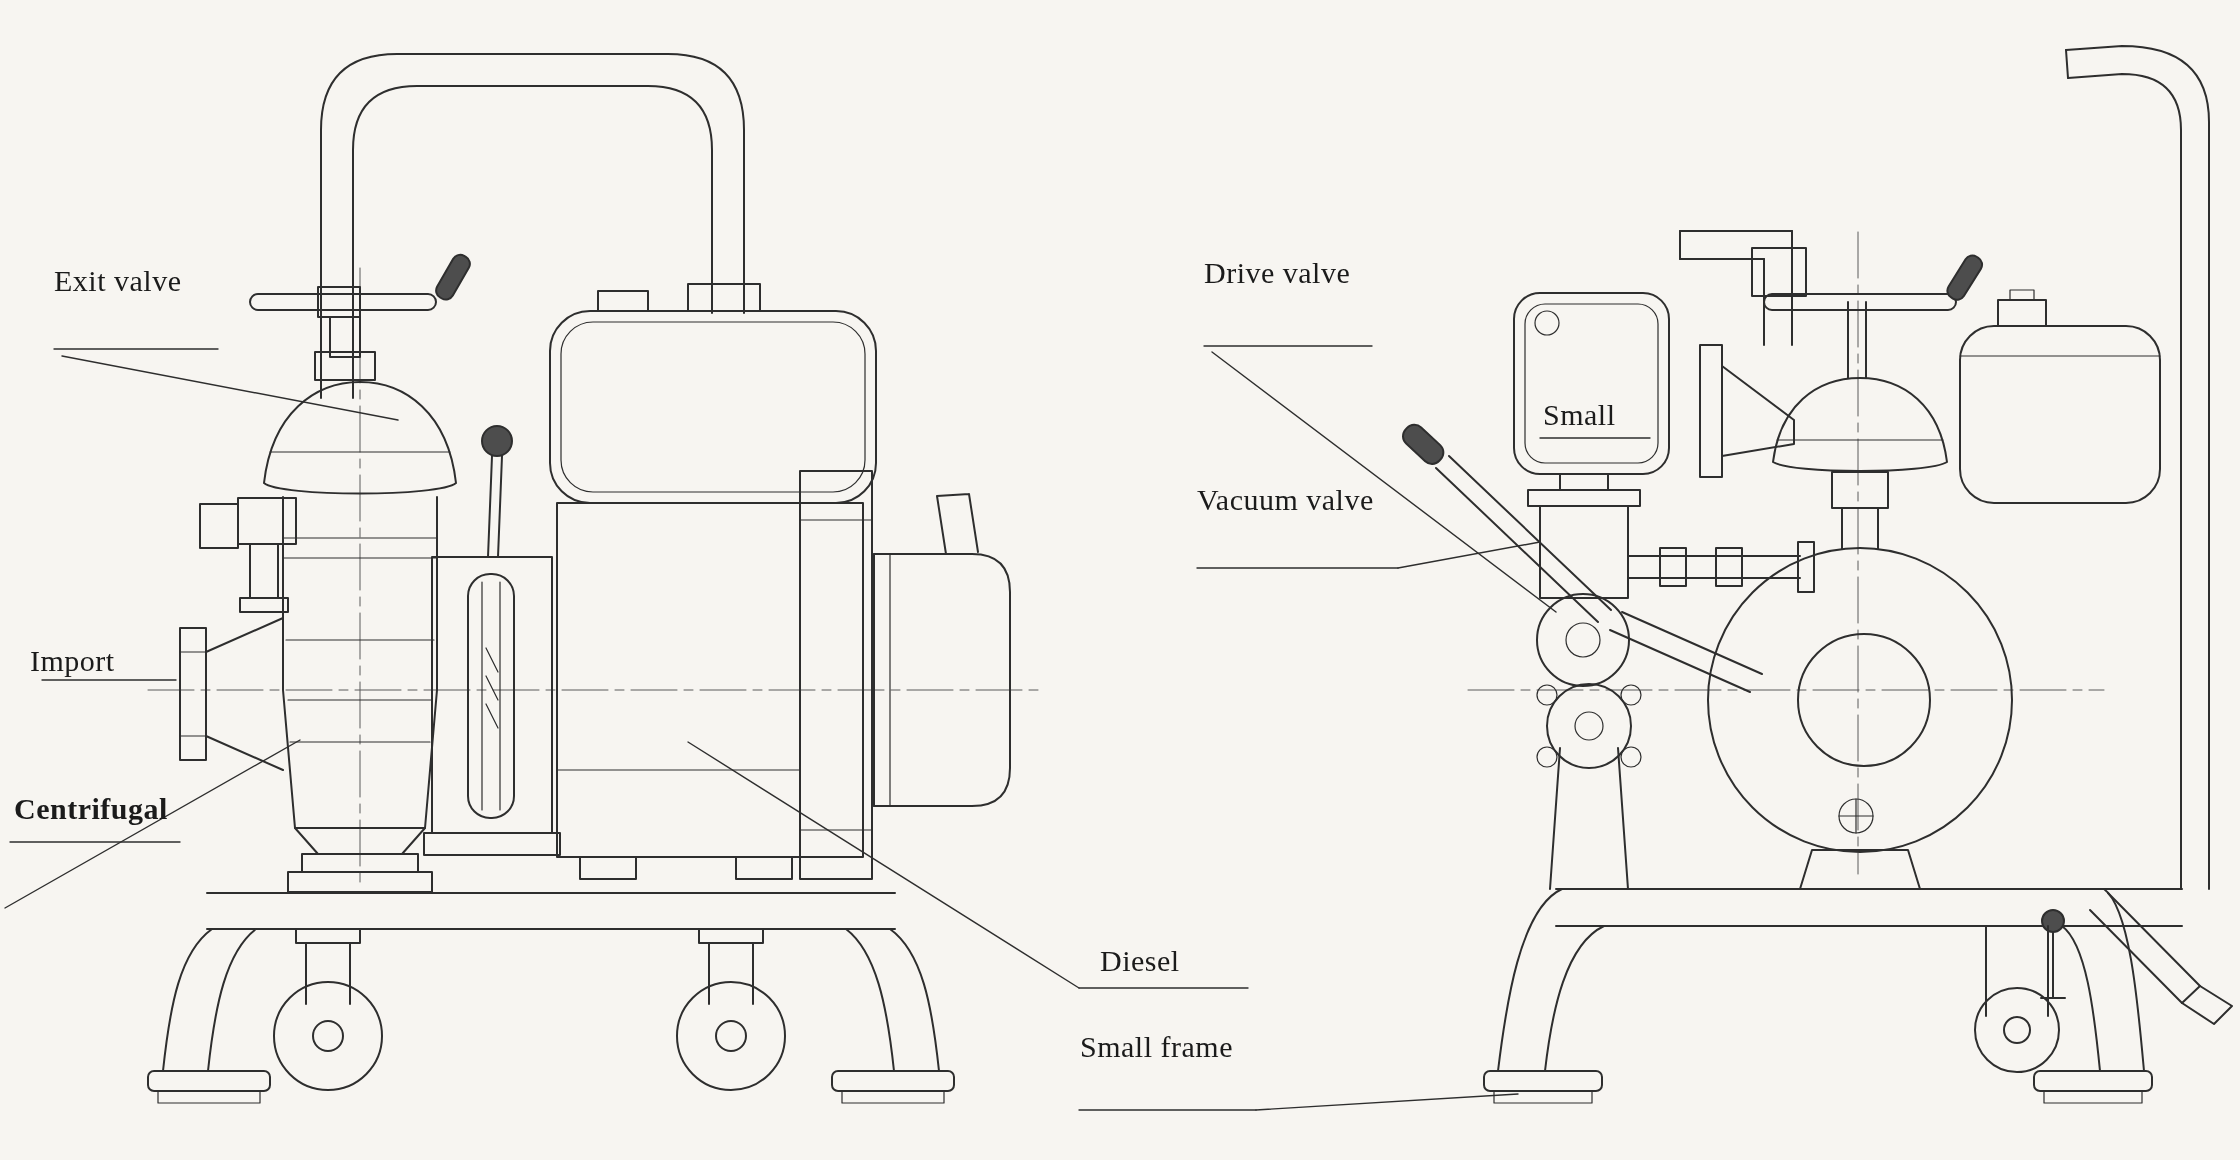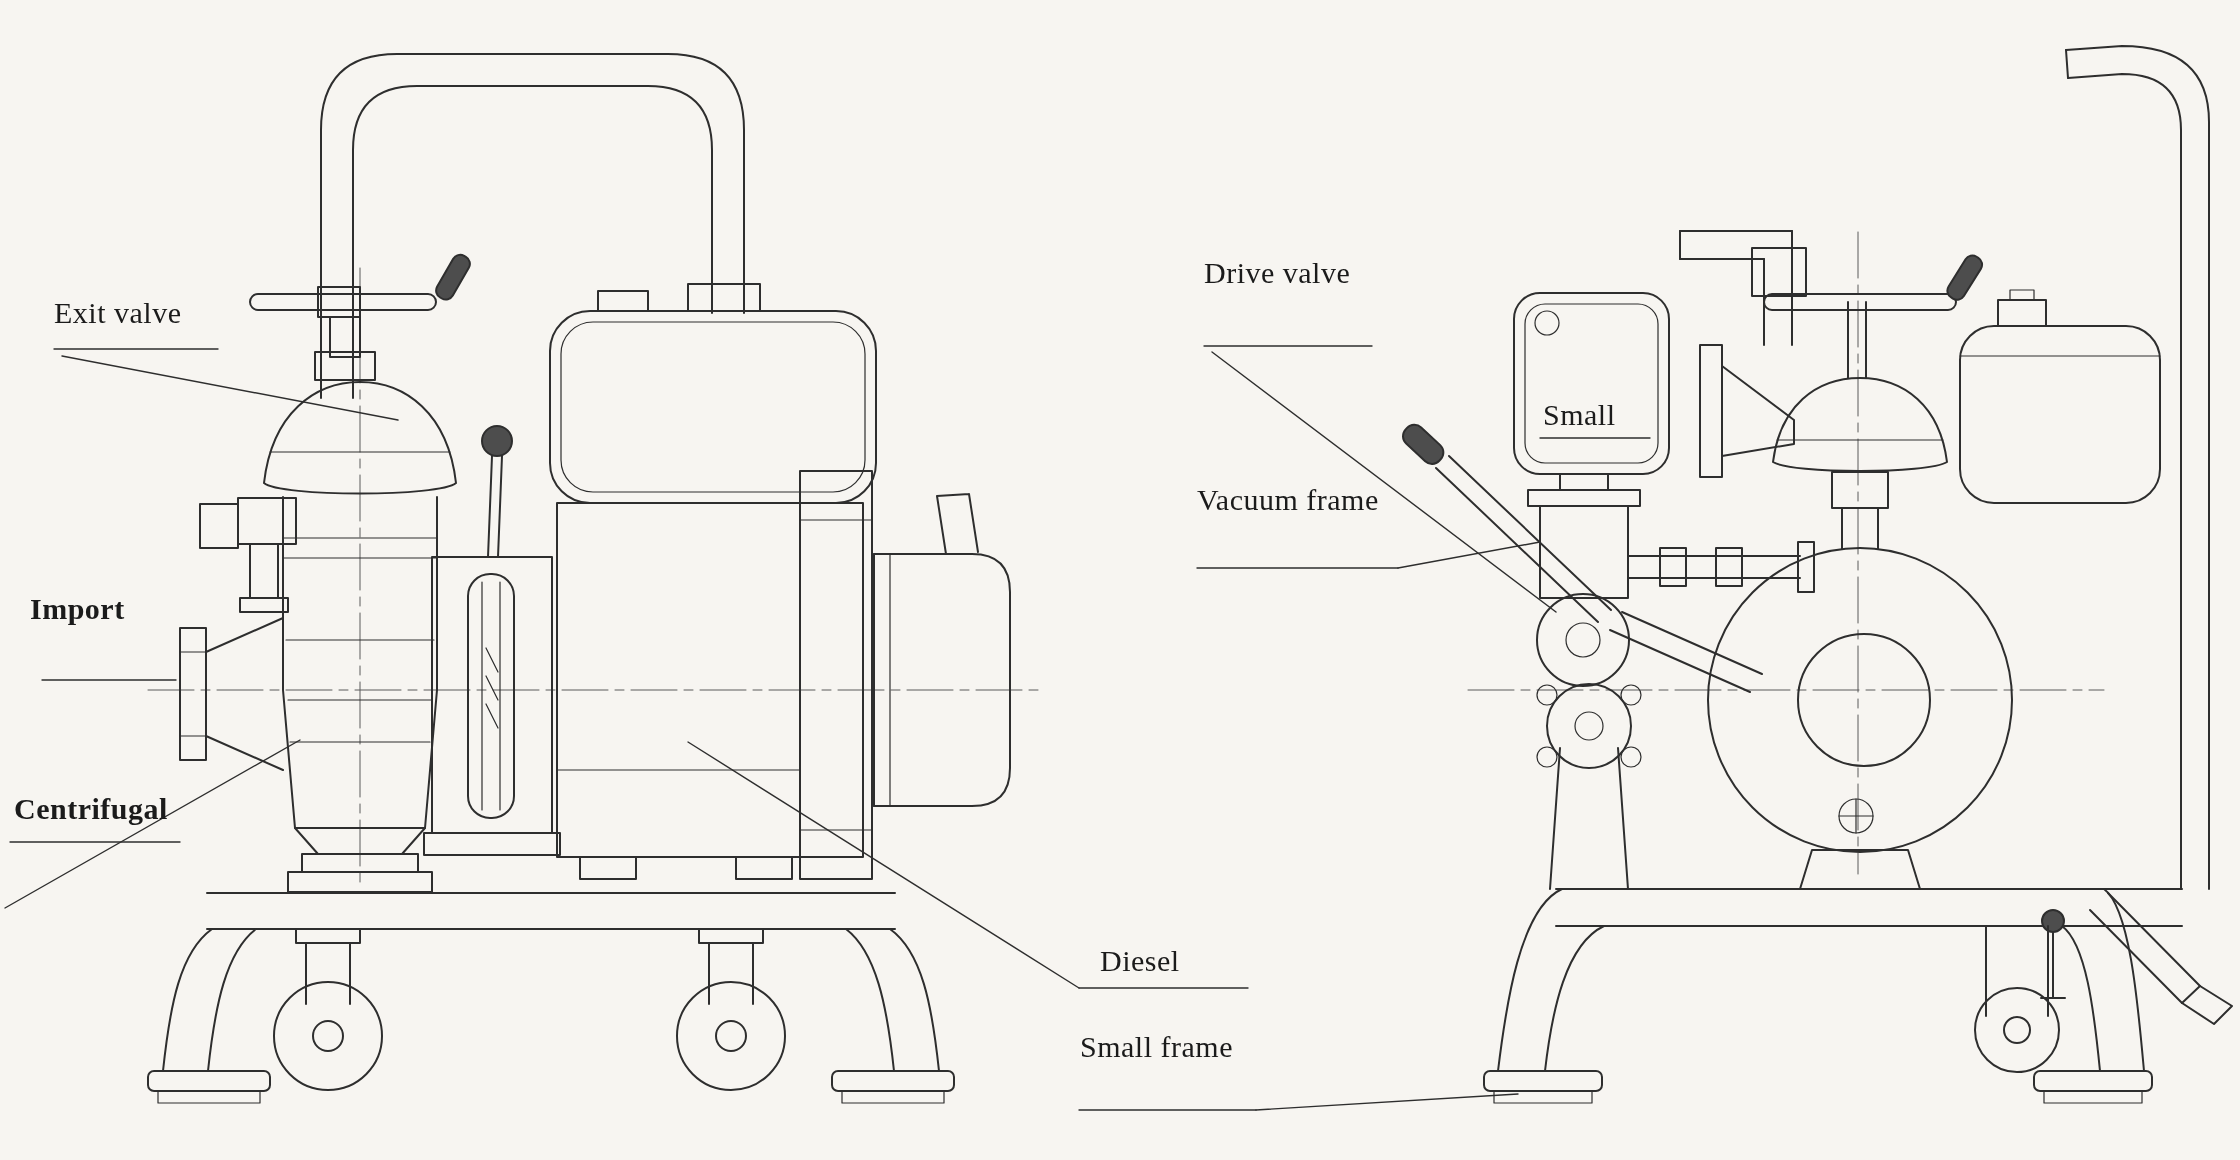--- a/index.html
+++ b/index.html
@@ -280,22 +280,22 @@
       <g>
         <line class="lead" x1="1204" y1="346" x2="1372" y2="346"></line>
         <line class="lead" x1="1212" y1="352" x2="1556" y2="612"></line>
         <line class="lead" x1="1197" y1="568" x2="1398" y2="568"></line>
         <line class="lead" x1="1398" y1="568" x2="1540" y2="542"></line>
         <line class="lead" x1="1540" y1="438" x2="1650" y2="438"></line>
       </g>
     </g>
   </svg>
 
-  <span class="lbl" style="left:54px;top:264px;margin-top:32px;">Exit valve</span>
-  <span class="lbl" style="left:30px;top:592px;font-weight:bold;">Import</span>
+  <span class="lbl" style="left:54px;top:264px;">Exit valve</span>
+  <span class="lbl" style="left:30px;top:644px;">Import</span>
   <span class="lbl" style="left:14px;top:792px;font-weight:bold;">Centrifugal</span>
   <span class="lbl" style="left:1100px;top:944px;">Diesel</span>
   <span class="lbl" style="left:1080px;top:1030px;">Small frame</span>
   <span class="lbl" style="left:1204px;top:256px;">Drive valve</span>
   <span class="lbl" style="left:1543px;top:398px;">Small</span>
-  <span class="lbl" style="left:1197px;top:483px;">Vacuum frame</span>
+  <span class="lbl" style="left:1197px;top:483px;">Vacuum valve</span>
 
 </div>
 
 </body></html>

